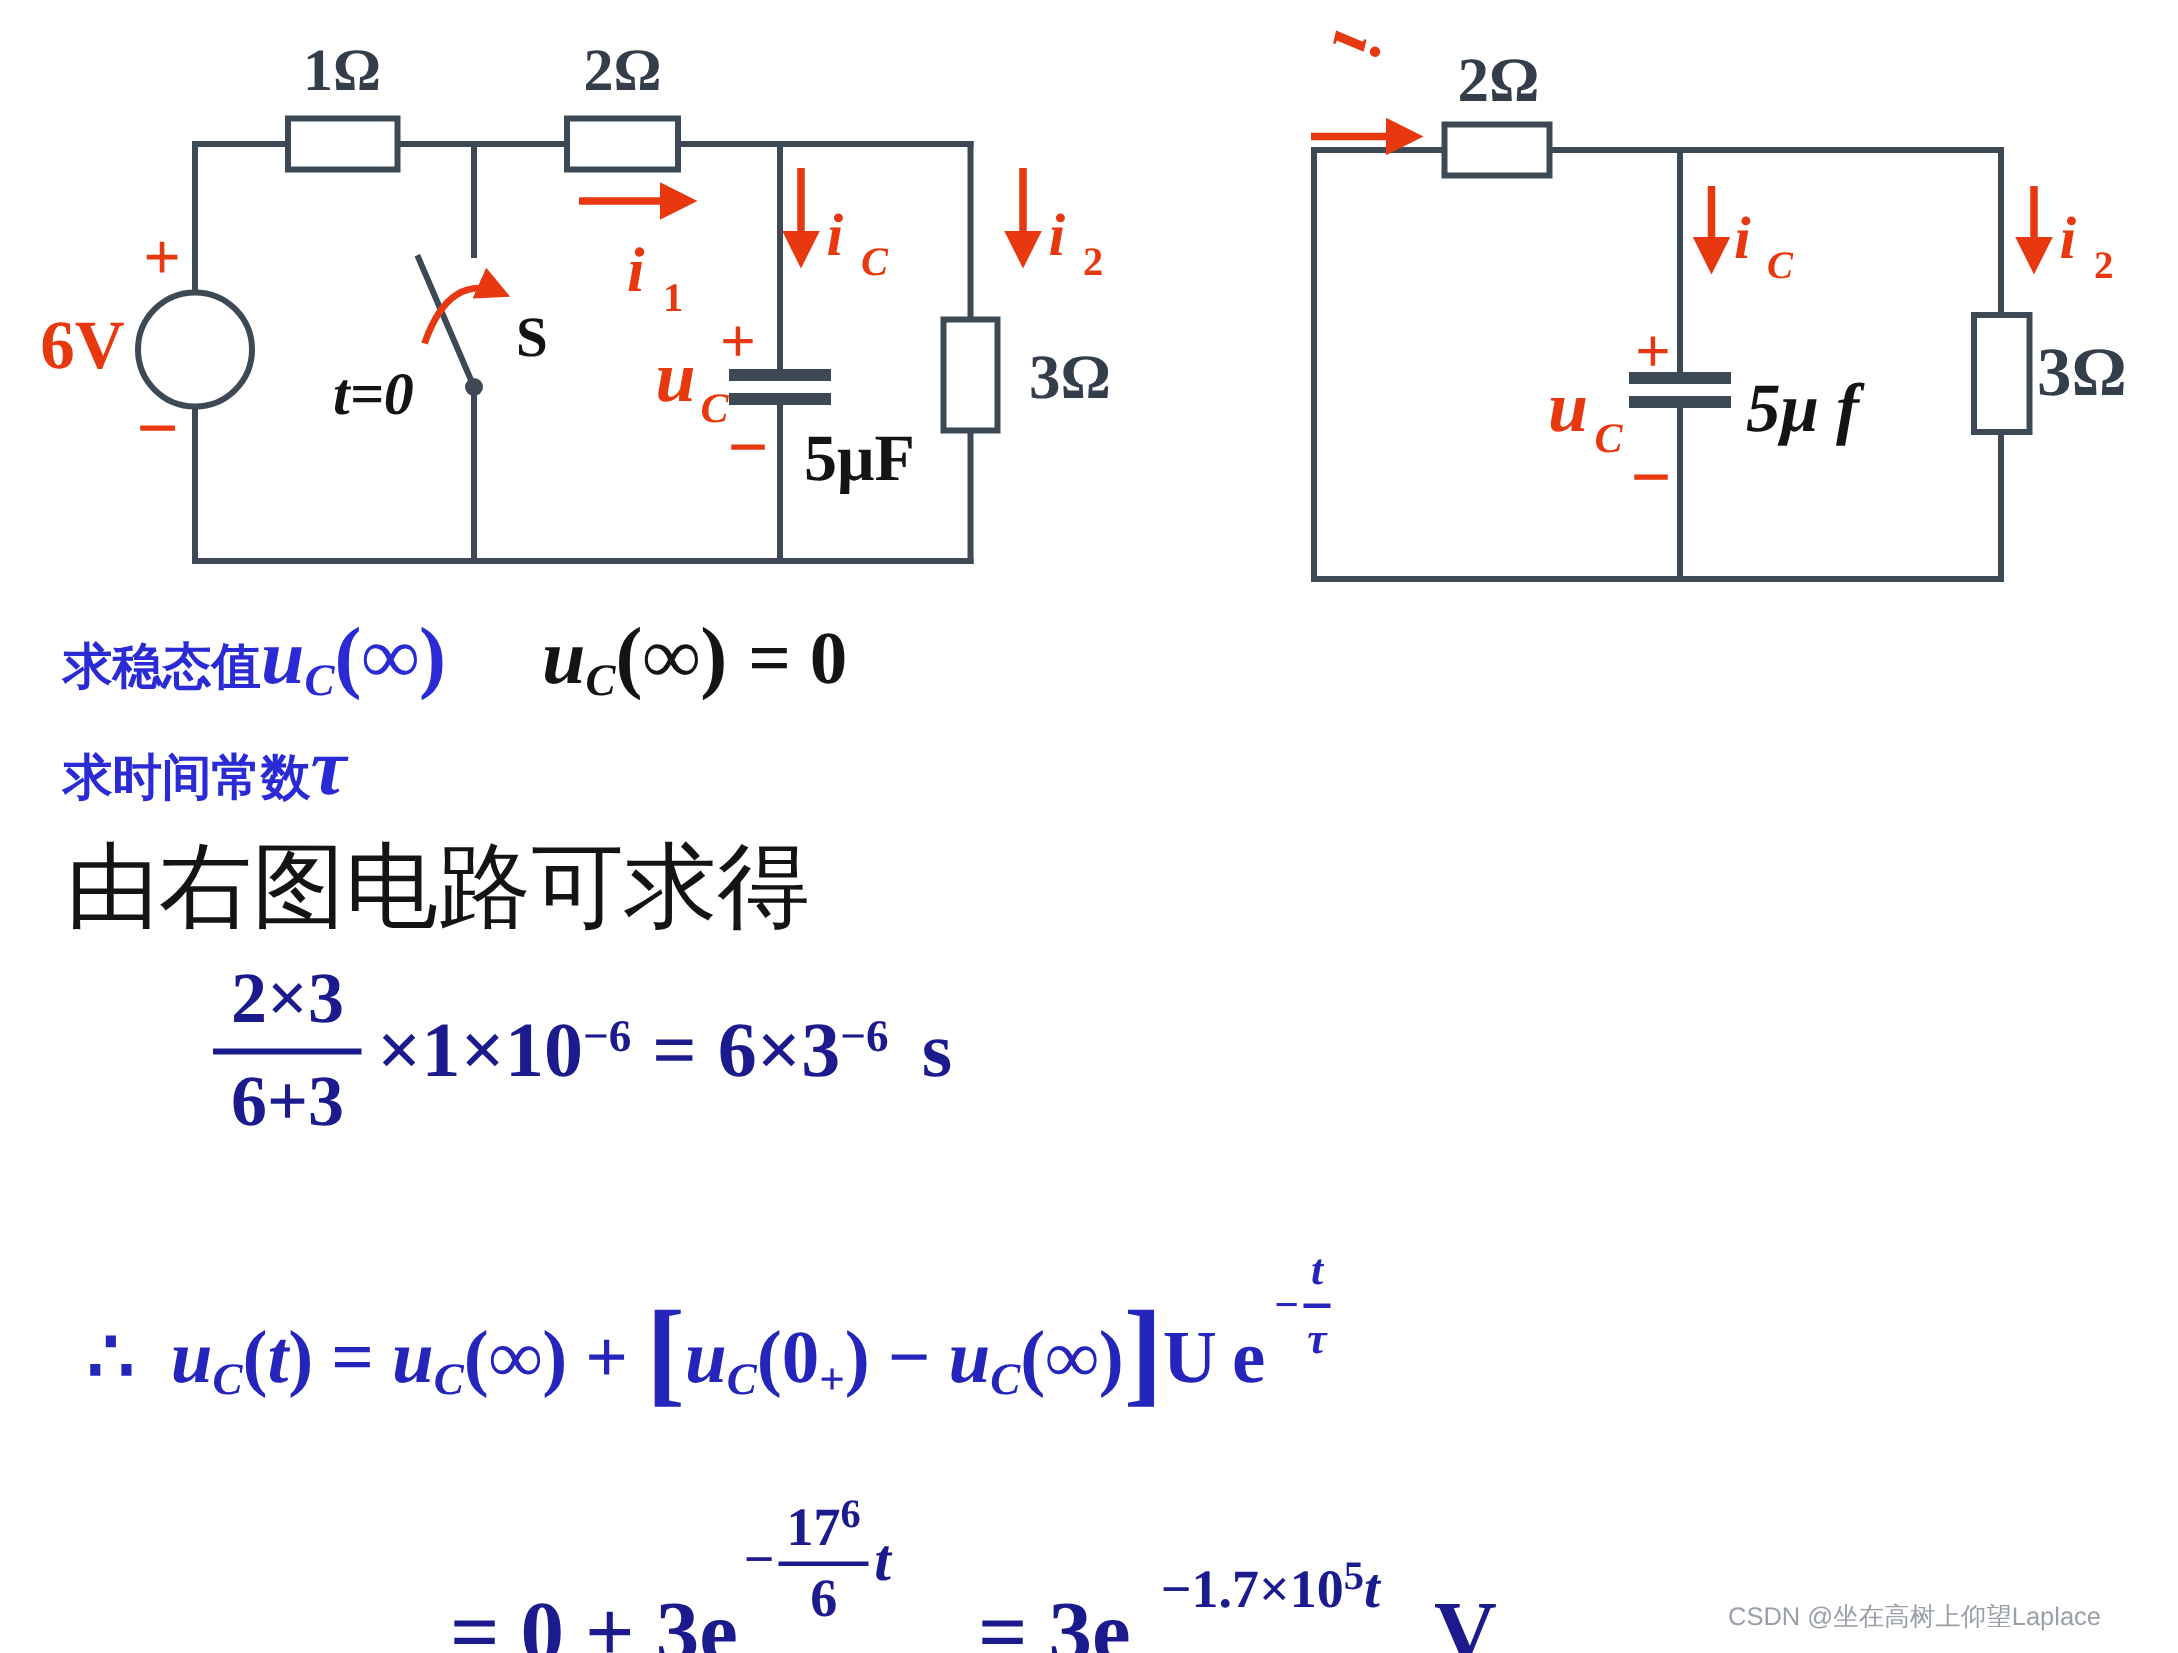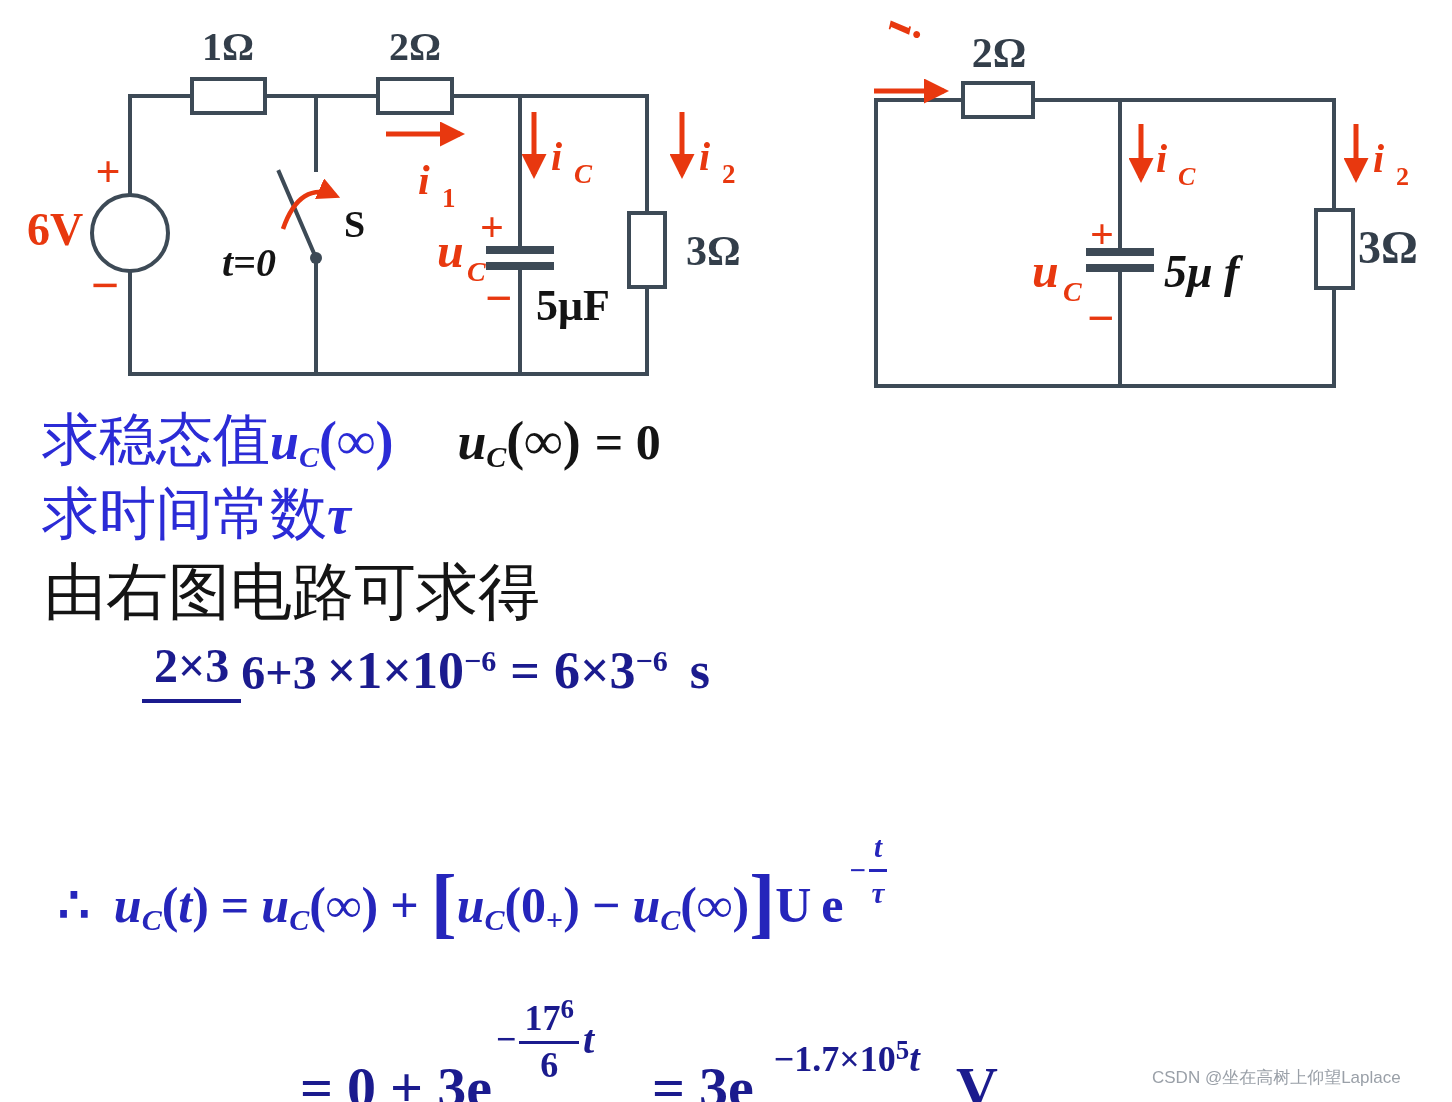--- a/index.html
+++ b/index.html
@@ -14,40 +14,40 @@
   .thick{stroke:var(--wire,#3d4a56);stroke-width:8;fill:none}
   .box{stroke:var(--wire,#3d4a56);stroke-width:4;fill:#ffffff}
   .dot{fill:var(--wire,#3d4a56)}
   .redline{stroke:var(--red,#e8380f);stroke-width:5;fill:none}
   .redarc{stroke:var(--red,#e8380f);stroke-width:4.5;fill:none}
   .t-dark{fill:var(--label_dark,#333e4a)}
   .t-ink{fill:var(--ink,#141414)}
   .t-red{fill:var(--red,#e8380f)}
   .it{font-style:italic}
   
-  .cn-blue{color:var(--blue,#2b2bd6);font-weight:normal;font-size:57px}
+  .cn-blue{color:var(--blue,#2b2bd6);font-weight:bold;font-size:33px}
   .cn-ink{color:var(--ink,#141414);font-weight:400;font-size:62px}
   .blue{color:var(--blue,#2b2bd6)}
   .ink{color:var(--ink,#141414)}
   .navy{color:var(--navy,#1b1b8e)}
   .fblue{color:var(--formula_blue,#2525bb)}
   .m{font-weight:bold}
   .mi{font-weight:bold;font-style:italic}
   .sz52{font-size:52px}
   .sz54{font-size:54px}
   .subC{font-size:30px;vertical-align:-8px}
   .sup{font-size:0.58em;vertical-align:0.55em}
   .gap70{display:inline-block;width:64px}
   .eq0{font-size:50px;margin-left:14px}
   .l1,.l2,.l3{line-height:1.25}
   
   .f-tau{display:flex;align-items:center;font-size:52px}
   .op{margin:0 14px}
   .unit{margin-left:22px}
-  .frac{display:inline-flex;flex-direction:row;align-items:center;font-size:48px;margin:0 10px}
+  .frac{display:inline-flex;flex-direction:column;align-items:center;font-size:48px;margin:0 10px}
   .frac .num{border-bottom:4px solid currentColor;padding:0 12px 6px}
   .frac .den{padding-top:4px}
   
   .f-uc{font-size:50px;line-height:1.35}
   .op2{margin:0 12px}
   .br{font-size:78px;font-weight:bold;vertical-align:-6px}
   .expgrp{display:inline-flex;align-items:center;vertical-align:42px;font-size:29px;margin-left:6px}
   .sfrac{display:inline-flex;flex-direction:column;align-items:center;margin-left:3px}
   .sfrac .sn{border-bottom:3px solid currentColor;padding:0 5px 2px}
   .sfrac .sd{padding-top:2px}

